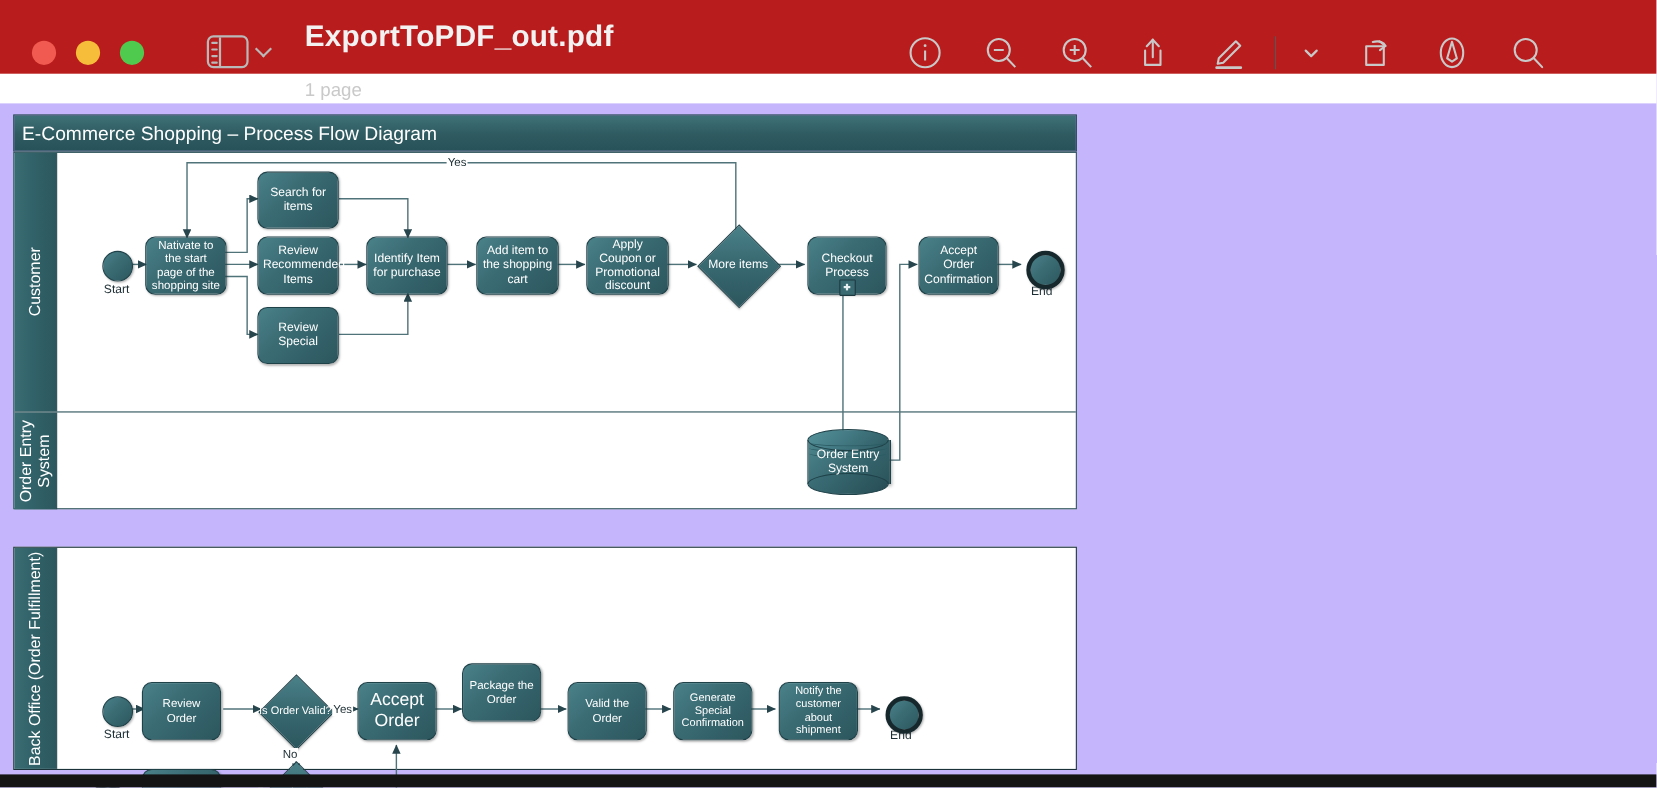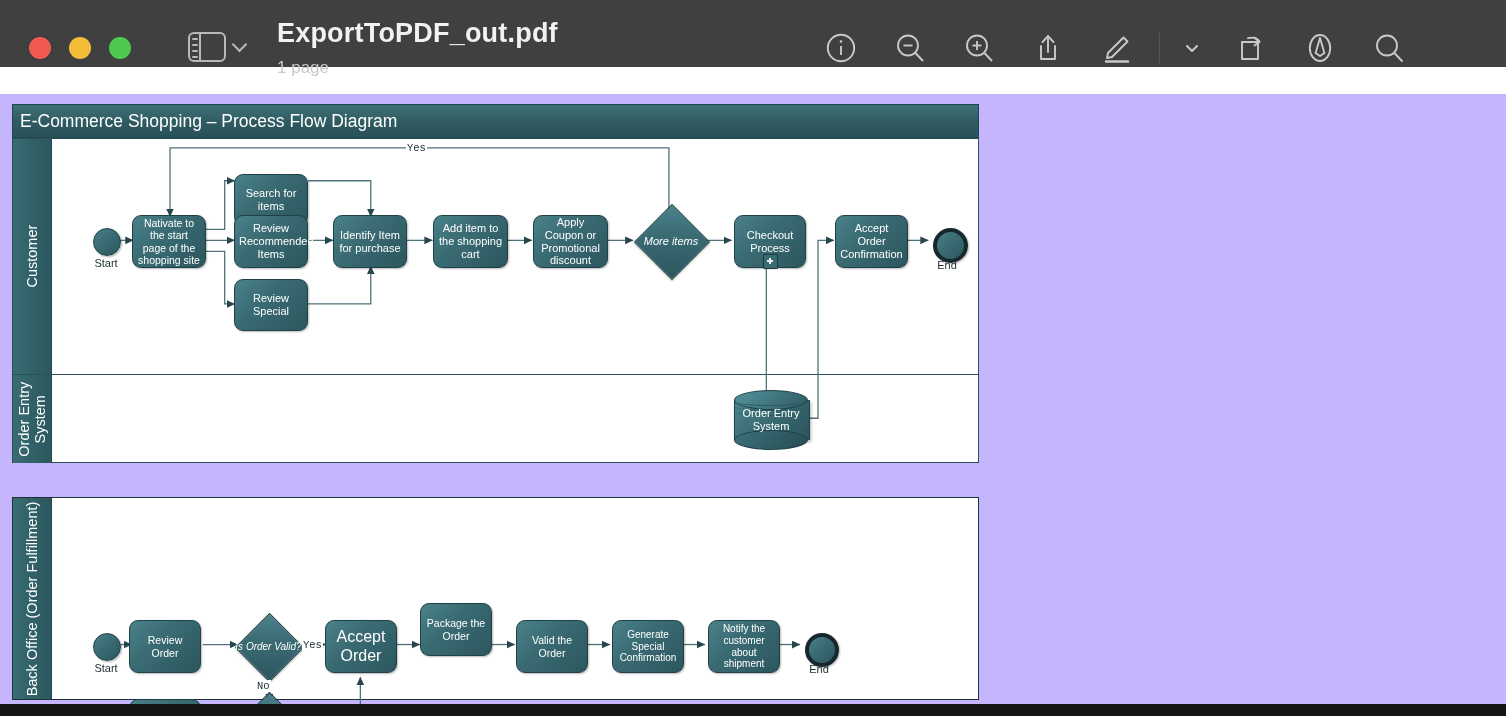--- a/index.html
+++ b/index.html
@@ -7,21 +7,21 @@
     width:1506px;height:716px;overflow:hidden;
     background:#ffffff;
     font-family:"Liberation Sans", sans-serif;
     -webkit-font-smoothing:antialiased;
   }
   #app{position:relative;width:1506px;height:716px;background:#ffffff;}
 
   
   .titlebar{
     position:absolute;left:0;top:0;width:1506px;height:67px;
-    background:#404040;
+    background:#b91c1c;
   }
   .traffic{position:absolute;top:37px;display:flex;gap:18px;left:29px;}
   .tl{width:22px;height:22px;border-radius:50%;}
   .tl.red{background:#f05a50;}
   .tl.yellow{background:#f6bd3b;}
   .tl.green{background:#4fc champ;}
   .tl.green{background:#50c94f;}
 
   .sidebar-toggle{position:absolute;left:186px;top:28px;width:42px;height:36px;cursor:pointer;}
   .sb-frame{position:absolute;left:2px;top:4px;width:38px;height:30px;border:2.4px solid #b9b9b9;border-radius:6px;box-sizing:border-box;}
@@ -29,21 +29,21 @@
   .sb-line{position:absolute;left:5.5px;width:6px;height:2.2px;background:#b9b9b9;border-radius:1px;}
   .chev{position:absolute;left:232px;top:36px;width:18px;height:18px;cursor:pointer;}
   .chev:before{content:"";position:absolute;left:2px;top:3px;width:9px;height:9px;border-right:2.4px solid #b9b9b9;border-bottom:2.4px solid #b9b9b9;transform:rotate(45deg);}
 
   .doc-title{
     position:absolute;left:277px;top:18px;
     font-size:27px;font-weight:bold;color:#f2f2f2;letter-spacing:.2px;
     white-space:nowrap;
   }
   .doc-sub{
-    position:absolute;left:277px;top:58px;
+    position:absolute;left:277px;top:72px;
     font-size:17px;color:#c9c9c9;white-space:nowrap;
   }
 
   .tools{position:absolute;top:26px;left:806px;display:flex;align-items:center;gap:0;}
   .tool{width:69px;height:44px;display:flex;align-items:center;justify-content:center;cursor:pointer;}
   .tool svg{display:block;}
   .tool.narrow{width:48px;}
   .divider{width:1px;height:30px;background:#575757;margin:0 8px;}
 
   
@@ -114,21 +114,21 @@
   }
   .diamond{
     position:absolute;
     background:linear-gradient(135deg,#4a8189 0%, #3a6b73 42%, #2c565e 100%);
     transform:rotate(45deg);
     border:1px solid #1f4148;
     box-shadow:1px 1px 2px rgba(0,0,0,.25);
   }
   .diamond-lbl{
     position:absolute;color:#fff;text-align:center;line-height:1.15;
-    display:flex;align-items:center;justify-content:center;font-style:italic;
+    display:flex;align-items:center;justify-content:center;
   }
   .plus{
     position:absolute;width:13px;height:13px;border:1px solid #1c3940;border-radius:1px;
     background:#3a6b73;
   }
   .plus:before,.plus:after{content:"";position:absolute;background:#e8f0f1;}
   .plus:before{left:2.5px;top:5.2px;width:6px;height:1.4px;}
   .plus:after{left:5.3px;top:2.5px;width:1.4px;height:6px;}
 
   
@@ -152,21 +152,21 @@
   .cyl .rib{position:absolute;left:1px;width:calc(100% - 2px);height:8px;border-radius:50%;
     border-bottom:1px solid #2a5a62;box-sizing:border-box;}
   .cyl .lbl{
     position:absolute;left:0;top:0;width:100%;height:100%;
     display:flex;align-items:center;justify-content:center;
     color:#fff;font-size:11px;text-align:center;line-height:1.18;
   }
 
   
   .edge-svg{position:absolute;left:0;top:0;width:100%;height:100%;overflow:visible;pointer-events:none;}
-  .elbl{position:absolute;font-size:10.5px;color:#1c2d33;background:#ffffff;padding:0 1px;white-space:nowrap;font-family:Liberation Mono, monospace;}
+  .elbl{position:absolute;font-size:10.5px;color:#1c2d33;background:#ffffff;padding:0 1px;white-space:nowrap;}
 </style>
 </head>
 <body>
 
 <div id="app">
 
   <div class="titlebar">
 
     <div class="traffic">
       <div class="tl red"></div>
@@ -318,21 +318,21 @@
         </g>
       </svg>
 
       <div class="ev start" style="left:80px;top:89px;width:26px;height:26px"></div>
       <div class="ev-label" style="left:62px;top:118px;width:62px">Start</div>
 
       <div class="node" style="left:119px;top:76px;width:74px;height:53px;font-size:10.5px">
         <span>Nativate to the start page of the shopping site</span>
       </div>
 
-      <div class="node" style="left:221px;top:35px;width:74px;height:52px;font-size:11px">
+      <div class="node" style="left:221px;top:17px;width:74px;height:52px;font-size:11px">
         <span>Search for items</span>
       </div>
 
       <div class="node" style="left:221px;top:76px;width:74px;height:53px;font-size:11px">
         <span>Review Recommended Items</span>
       </div>
 
       <div class="node" style="left:221px;top:140px;width:74px;height:52px;font-size:11px">
         <span>Review Special</span>
       </div>

